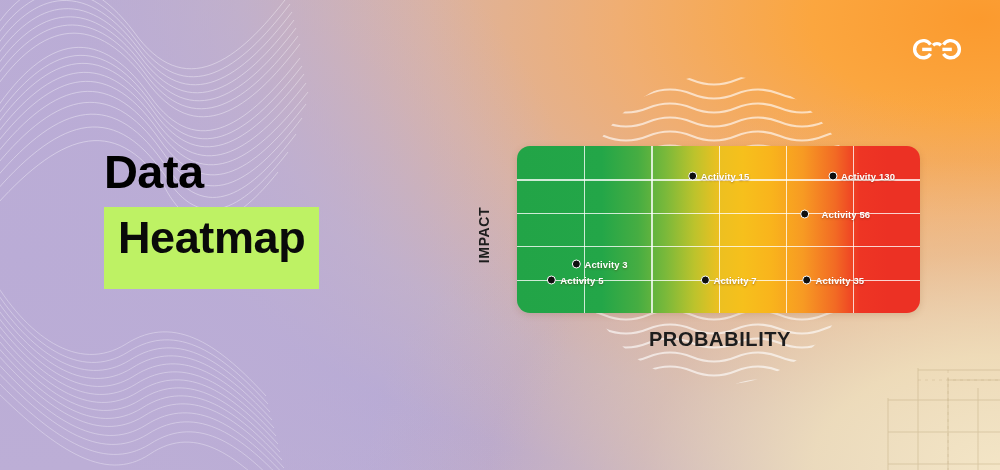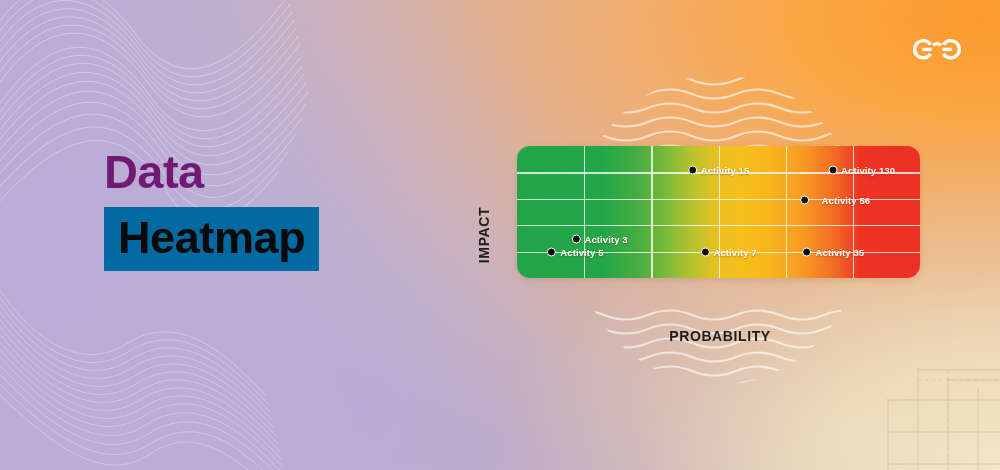--- a/index.html
+++ b/index.html
@@ -27,32 +27,32 @@
     background:
       radial-gradient(70% 120% at 2% 55%, rgba(186,172,214,.95) 0%, rgba(188,174,214,.72) 38%, rgba(190,176,214,.28) 62%, rgba(190,176,214,0) 80%);
   }
   
   .deco{position:absolute;inset:0;pointer-events:none;}
   
   .title-wrap{
     position:absolute;left:104px;top:144px;width:380px;
   }
   .title-line{
-    font-size:47px;line-height:55px;font-weight:bold;color:#701a75;
+    font-size:47px;line-height:55px;font-weight:bold;color:#000000;
     letter-spacing:-0.6px;white-space:nowrap;
   }
   .title-hl-row{margin-top:8px;}
   .title-hl{
-    display:inline-block;background:#0369a1;color:#0a0a0a;
+    display:inline-block;background:#bef264;color:#0a0a0a;
     font-size:45px;line-height:52px;font-weight:bold;letter-spacing:-0.4px;
-    padding:5px 14px 7px 14px;
+    padding:5px 14px 25px 14px;
   }
   
   #heat-panel{
-    position:absolute;left:517px;top:146px;width:403px;height:132px;
+    position:absolute;left:517px;top:146px;width:403px;height:167px;
   }
   .heat-surface{
     position:absolute;inset:0;border-radius:13px;overflow:hidden;
     background:linear-gradient(to right,
       #22a447 0%, #23a648 21%, #46ad42 30%, #7bb93a 37%,
       #bcc32c 44%, #ecc021 50%, #f6c01c 56%, #f9b41c 63%,
       #f79a23 71%, #f26a24 79%, #ee3524 85%, #ec3124 92%, #ec3124 100%);
     box-shadow:0 2px 7px rgba(120,70,30,.18);
   }
   .grid-v,.grid-h{position:absolute;background:rgba(255,255,255,.78);}
@@ -71,21 +71,21 @@
   
   #impact-label{
     position:absolute;left:476px;top:185px;width:90px;height:20px;
     transform:rotate(-90deg);transform-origin:center center;
     margin-left:-35px;margin-top:40px;
     text-align:center;font-size:14px;font-weight:bold;color:#1d1d1d;
     letter-spacing:.6px;
   }
   #probability-label{
     position:absolute;left:600px;top:328px;width:240px;
-    text-align:center;font-size:14px;font-weight:bold;color:#1d1d1d;
+    text-align:center;font-size:20px;font-weight:bold;color:#1d1d1d;
     letter-spacing:.6px;
   }
   
   #logo{
     position:absolute;right:32px;top:32px;width:62px;height:34px;
   }
 </style>
 </head>
 <body>
 

